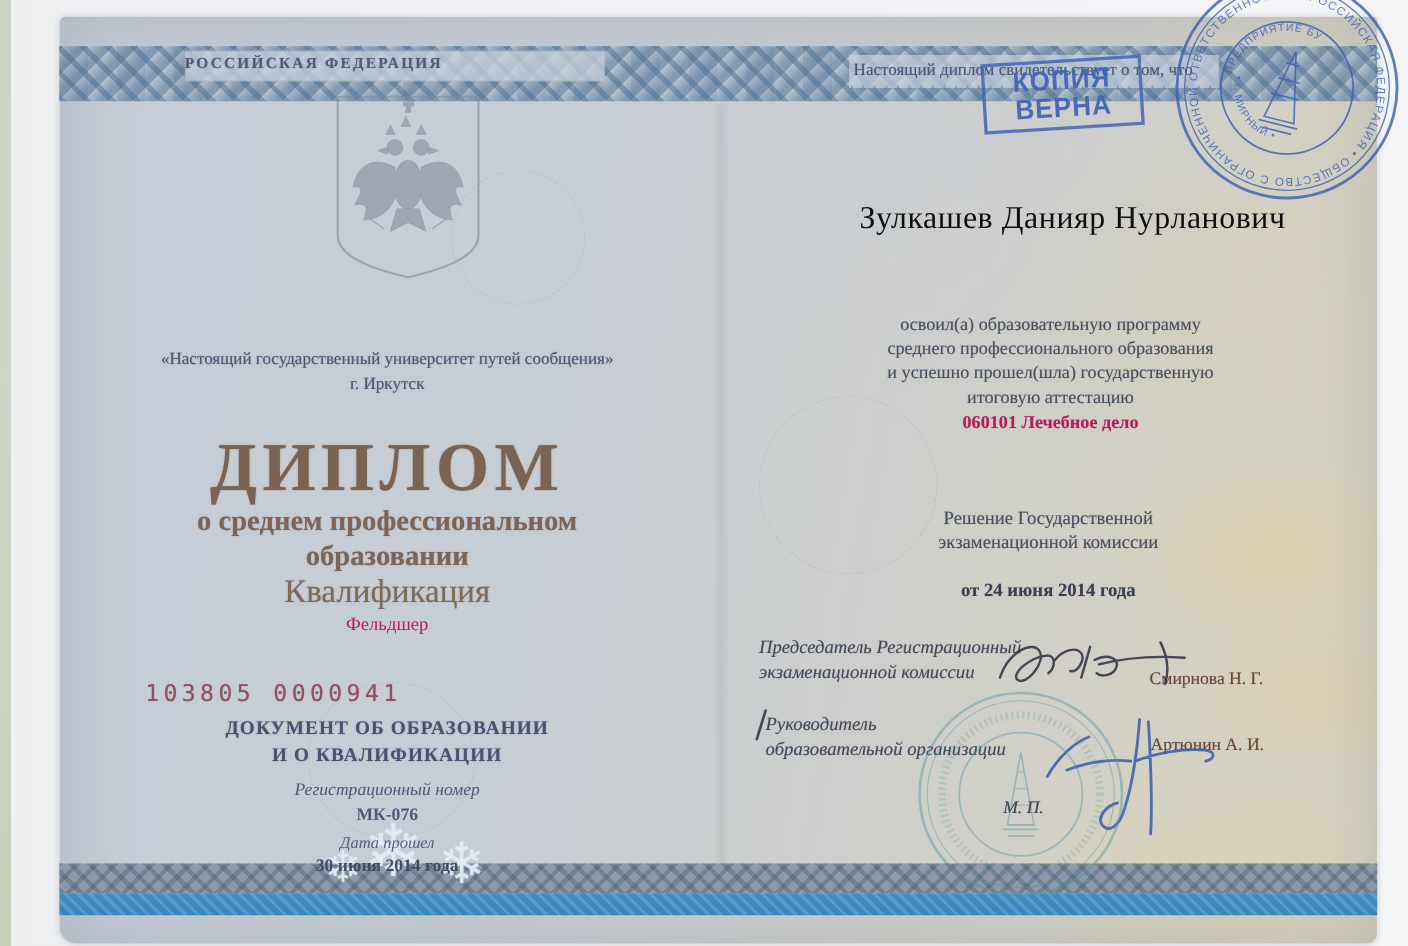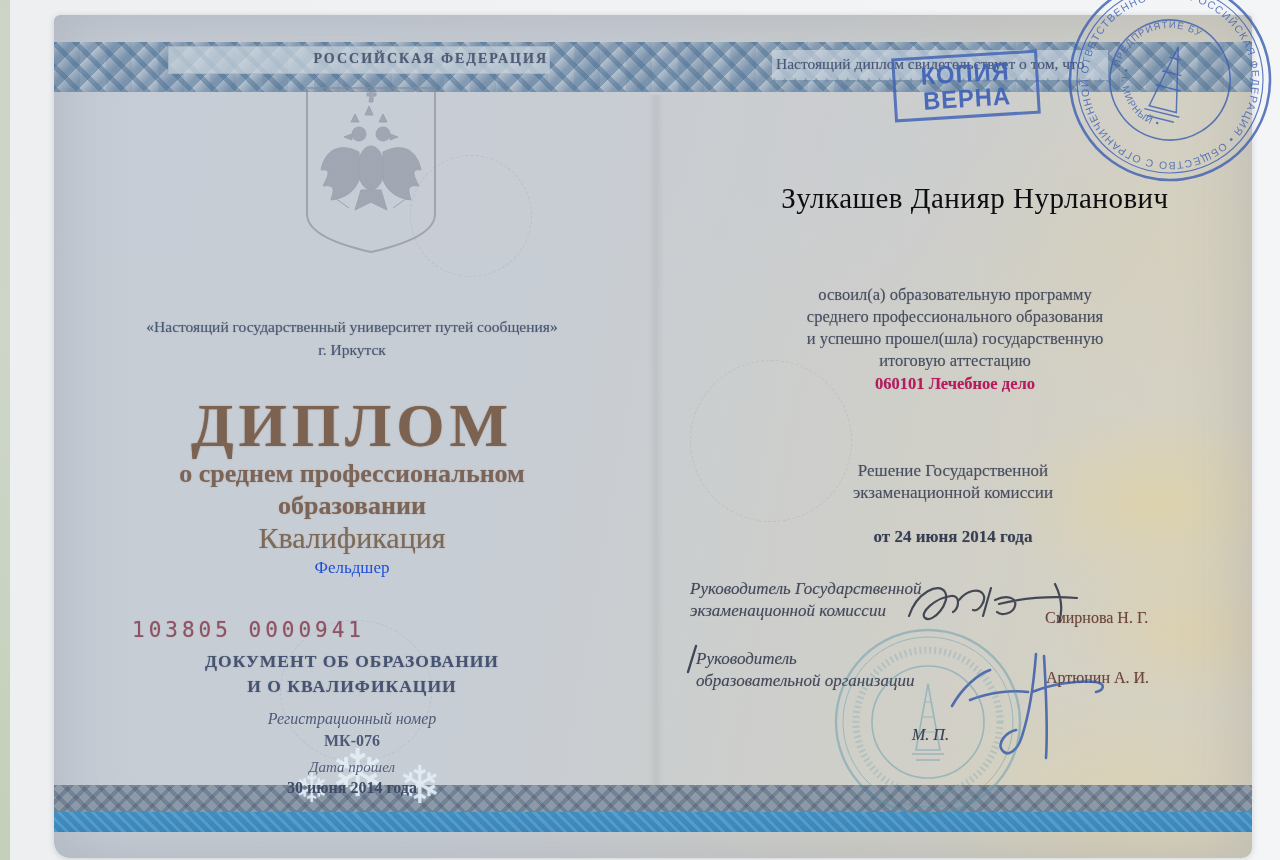--- a/index.html
+++ b/index.html
@@ -40,21 +40,21 @@
       linear-gradient(#8d99a8,#8796a6);
   }
   .band-blue{
     left:54px;top:812px;width:1198px;height:20px;
     background:
       repeating-linear-gradient(45deg, rgba(255,255,255,.14) 0 3px, rgba(0,0,0,0) 3px 8px),
       linear-gradient(#3f8ec2,#3a86ba);
   }
   .panel{background:rgba(203,212,221,.72);border:1px solid rgba(120,140,160,.25);}
   .country{
-    left:168px;top:46px;width:380px;height:26px;line-height:26px;text-align:right;
+    left:168px;top:46px;width:380px;height:26px;line-height:26px;text-align:left;
     font-size:14px;font-weight:bold;letter-spacing:2px;color:#4e5c76;
     text-shadow:0 0 1px rgba(78,92,118,.5);
   }
   .statement-panel{left:772px;top:50px;width:336px;height:30px;background:rgba(205,213,222,.65);}
   .statement{
     left:776px;top:55px;width:340px;font-size:15.5px;color:#4a5878;
     text-shadow:0 0 1px rgba(74,88,120,.45);
   }
   .tri-row{
     left:772px;top:74px;width:336px;font-size:9px;letter-spacing:6px;
@@ -62,21 +62,21 @@
   }
   .inst{left:92px;width:520px;text-align:center;font-size:15.5px;color:#4b5872;
     text-shadow:0 0 1.2px rgba(75,88,114,.55);}
   .title{
     left:132px;top:390px;width:440px;text-align:center;
     font-size:62px;font-weight:bold;letter-spacing:5px;color:#7b6251;
     text-shadow:0 0 1.5px rgba(123,98,81,.6);
   }
   .sub{left:132px;width:440px;text-align:center;font-weight:bold;color:#7c6456;
     text-shadow:0 0 1.2px rgba(124,100,86,.5);}
-  .qualv{left:132px;top:558px;width:440px;text-align:center;font-size:17px;color:#1d4ed8;}
+  .qualv{left:132px;top:558px;width:440px;text-align:center;font-size:17px;color:#be185d;}
   .serial{
     left:132px;top:618px;width:440px;text-align:left;
     font-family:"DejaVu Sans Mono", monospace;
     font-size:21px;letter-spacing:4px;color:#8f5260;
     text-shadow:0 0 1px rgba(143,82,96,.5);
   }
   .doctype{left:132px;width:440px;text-align:center;font-size:17.5px;font-weight:bold;
     letter-spacing:1px;color:#475471;text-shadow:0 0 1.2px rgba(71,84,113,.5);}
   .leftsmall{left:132px;width:440px;text-align:center;color:#4d5a78;}
   .ital{font-style:italic;}
@@ -171,21 +171,21 @@
   <div class="abs rtext" style="left:720px;top:285px;">освоил(а) образовательную программу</div>
   <div class="abs rtext" style="left:720px;top:307px;">среднего профессионального образования</div>
   <div class="abs rtext" style="left:720px;top:329px;">и успешно прошел(шла) государственную</div>
   <div class="abs rtext" style="left:720px;top:351px;">итоговую аттестацию</div>
   <div class="abs rtext bold" style="left:720px;top:374px;color:#be185d;">060101 Лечебное дело</div>
 
   <div class="abs rtext" style="left:718px;top:461px;font-size:17px;">Решение Государственной</div>
   <div class="abs rtext" style="left:718px;top:483px;font-size:17px;">экзаменационной комиссии</div>
   <div class="abs rtext bold" style="left:718px;top:527px;font-size:17px;color:#383f52;">от 24 июня 2014 года</div>
 
-  <div class="abs rlabel" style="left:690px;top:579px;">Руководитель Государственной</div>
+  <div class="abs rlabel" style="left:690px;top:579px;">Председатель Регистрационный</div>
   <div class="abs rlabel" style="left:690px;top:601px;">экзаменационной комиссии</div>
   <div class="abs rname" style="left:1045px;top:609px;">Смирнова Н. Г.</div>
 
   <div class="abs rlabel" style="left:696px;top:649px;">Руководитель</div>
   <div class="abs rlabel" style="left:696px;top:671px;">образовательной организации</div>
   <div class="abs rname" style="left:1046px;top:669px;">Артюнин А. И.</div>
 
   <div class="abs rlabel" style="left:912px;top:726px;font-size:16px;color:#3a4152;z-index:4;">М. П.</div>
 
   <svg class="abs" style="left:895px;top:570px;width:210px;height:70px;" viewBox="0 0 210 70">

